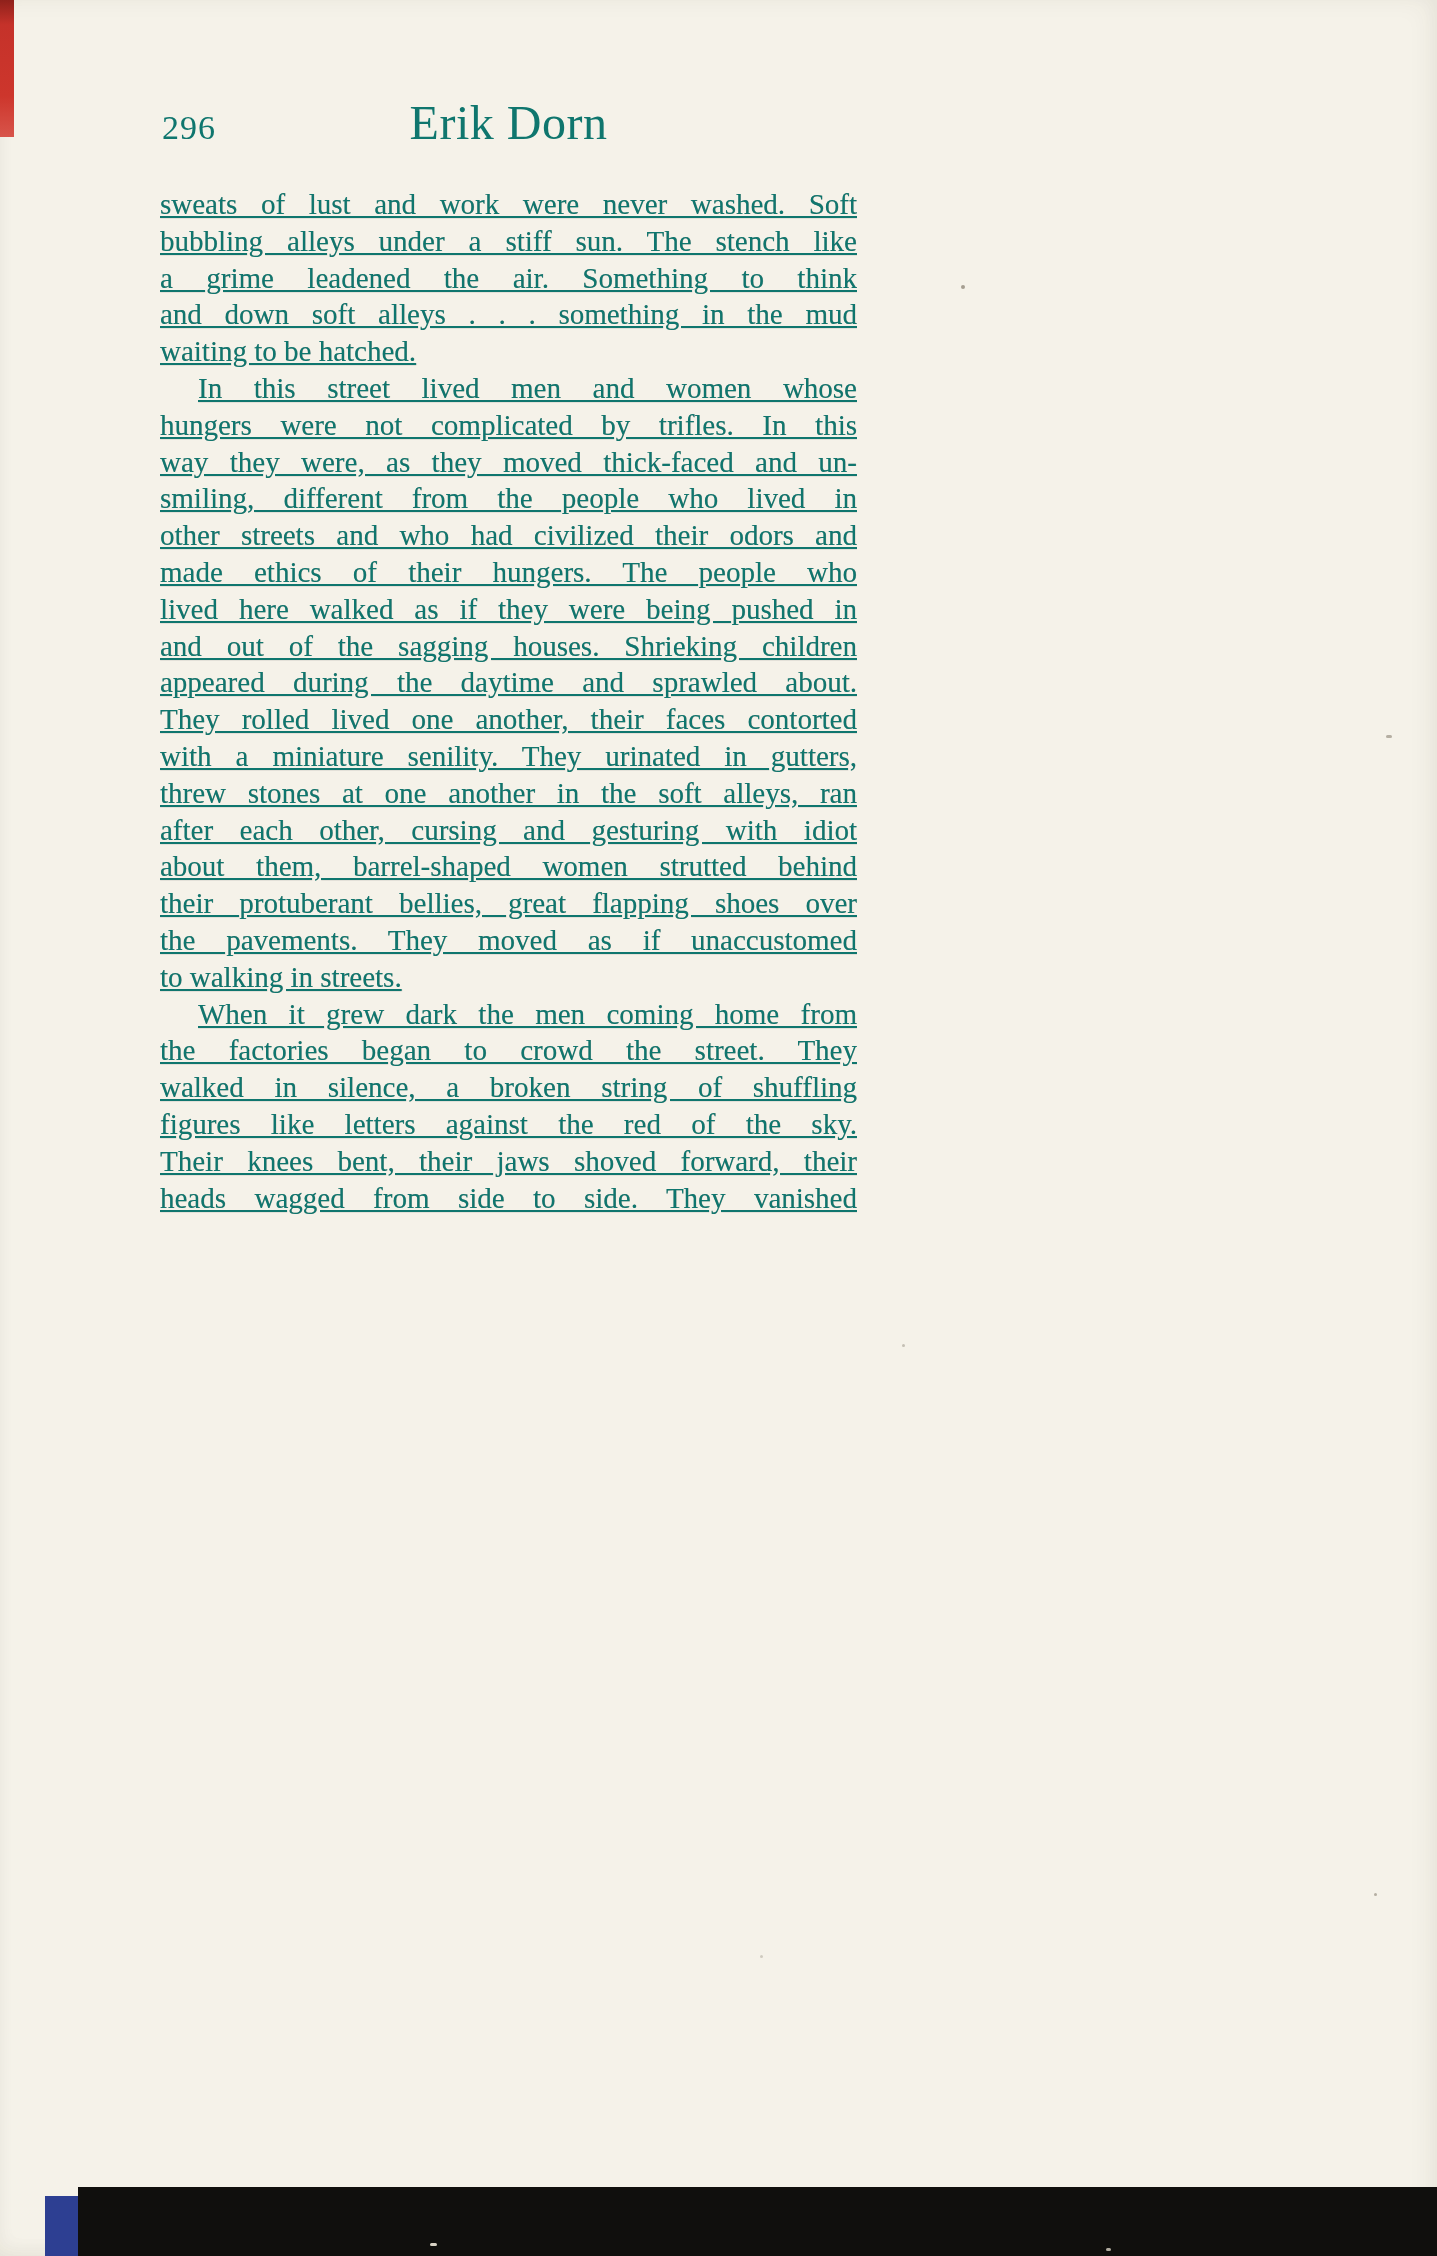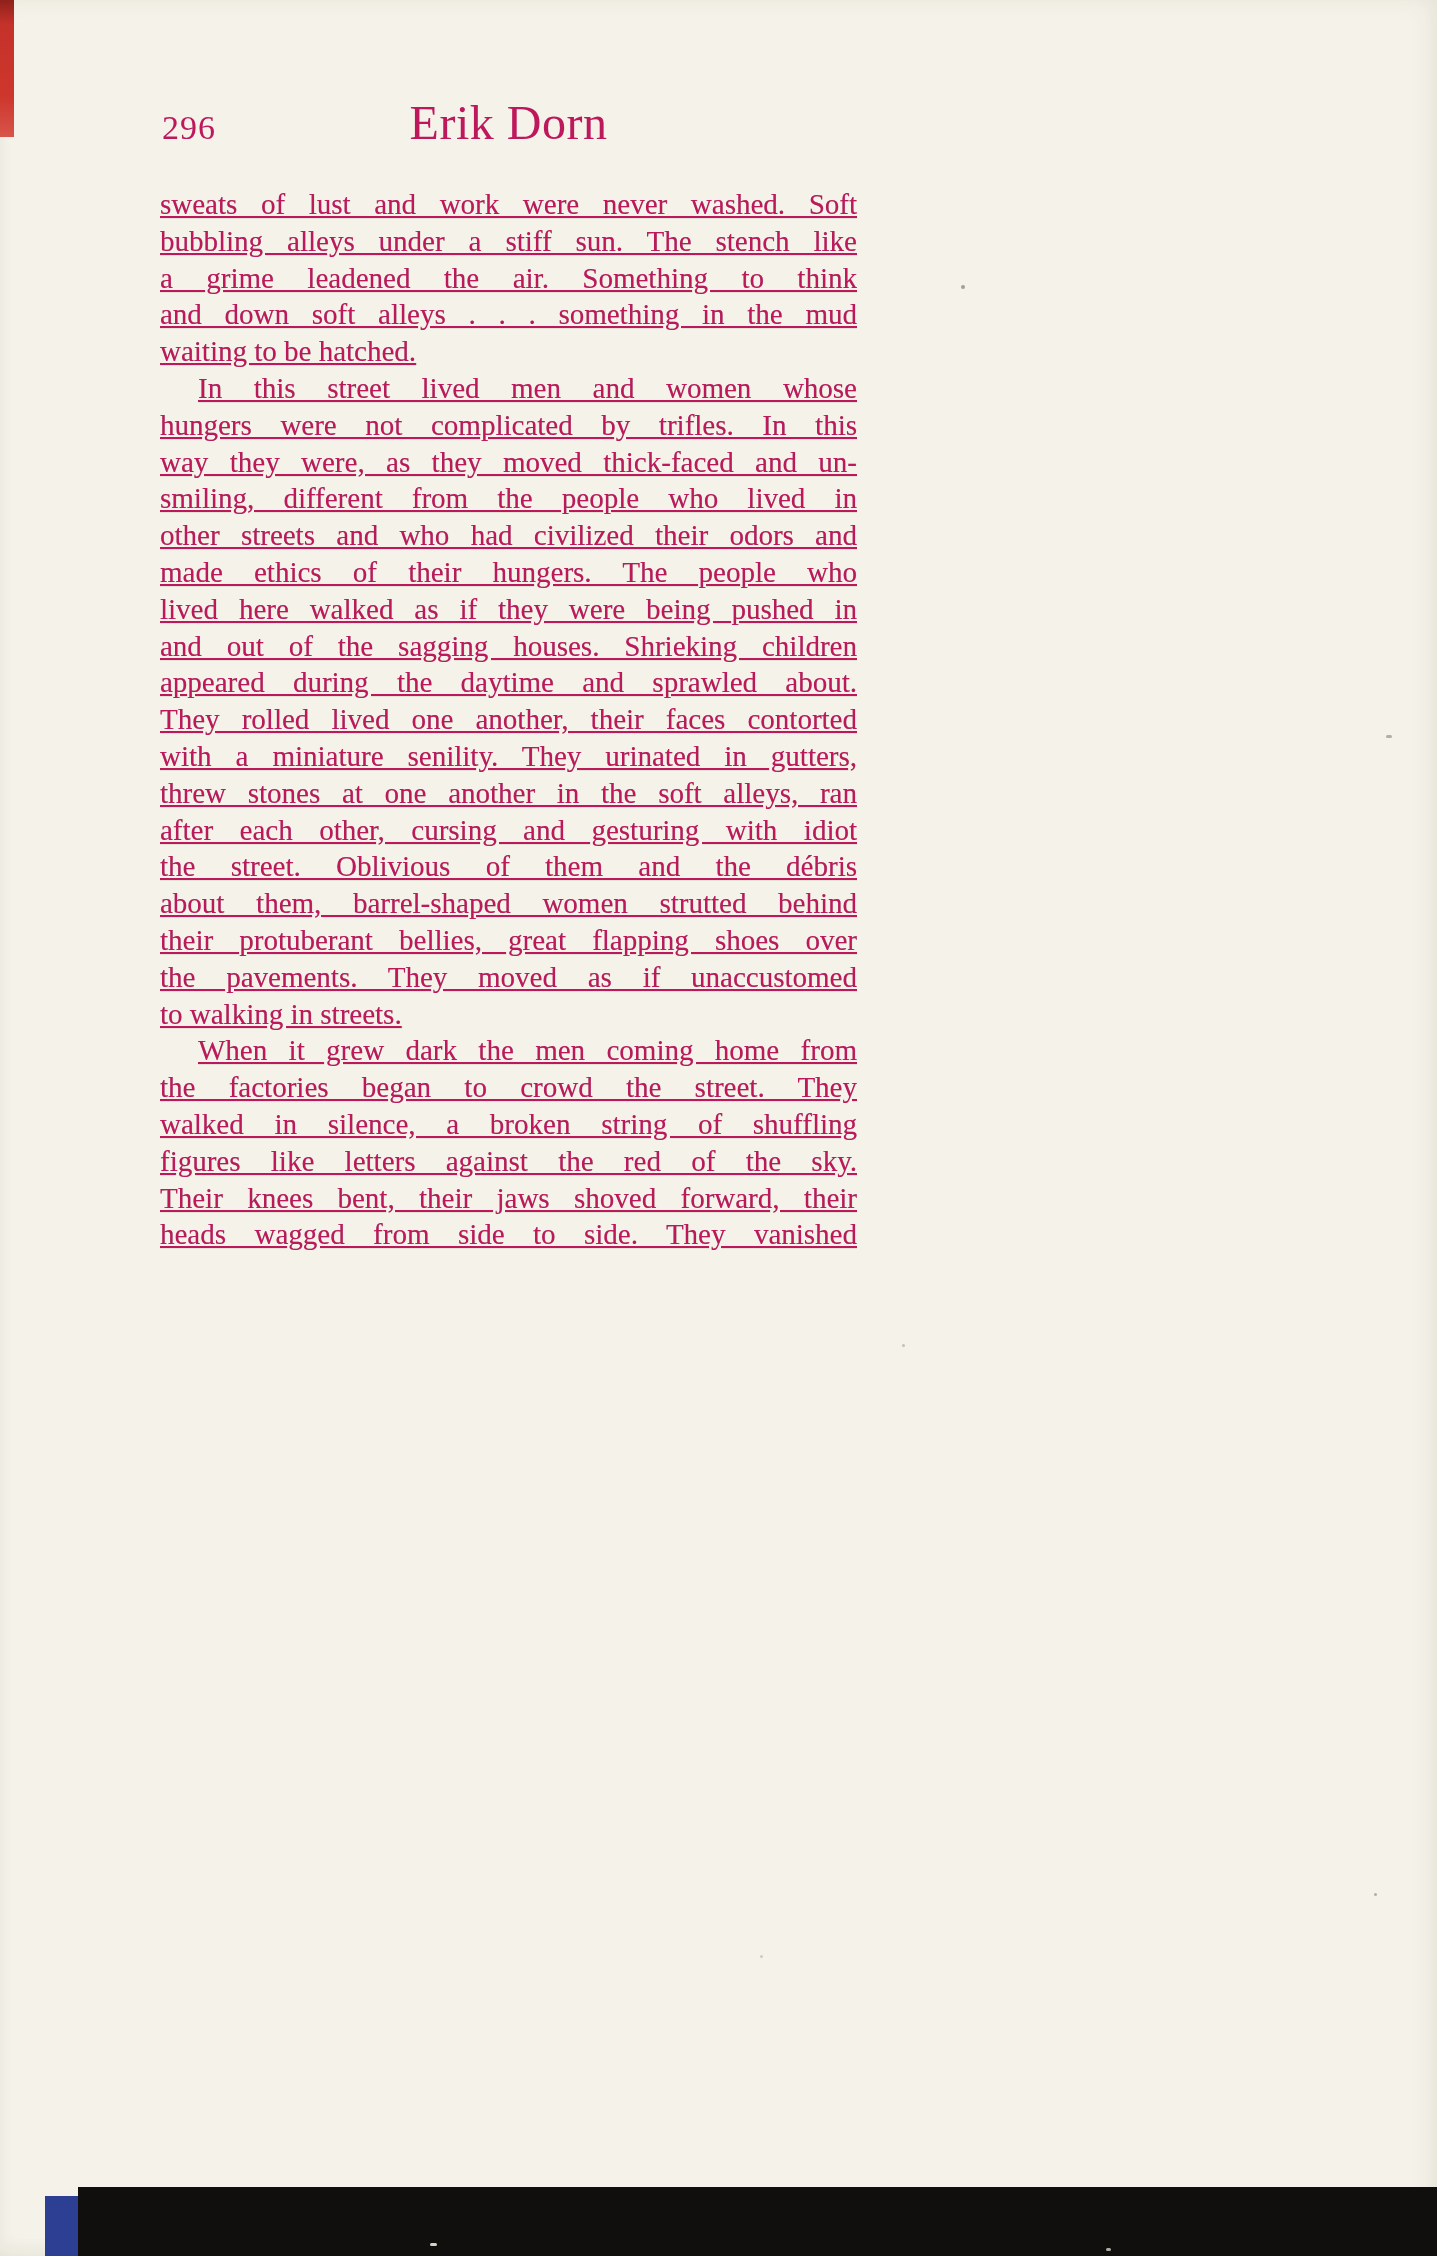--- a/index.html
+++ b/index.html
@@ -3,21 +3,21 @@
 <meta charset="utf-8">
 <style>
   html, body { margin: 0; padding: 0; background: #d8d4cb; }
   .page {
     position: relative;
     width: 1437px;
     height: 2256px;
     background: #f5f2e9;
     overflow: hidden;
     font-family: "Liberation Serif", "DejaVu Serif", serif;
-    color: #be185d;
+    color: #0f766e;
     box-shadow: inset -8px 0 24px rgba(60,50,35,0.05), inset 0 -6px 18px rgba(60,50,35,0.04);
   }
 
   
   .header { position: absolute; left: 160px; top: 92px; width: 697px; height: 58px; }
   .page-num {
     position: absolute; left: 2px; bottom: 3px;
     font-size: 34px; letter-spacing: 1px;
   }
   .running-title {
@@ -89,21 +89,20 @@
       <div class="line">smiling, different from the people who lived in</div>
       <div class="line">other streets and who had civilized their odors and</div>
       <div class="line">made ethics of their hungers. The people who</div>
       <div class="line">lived here walked as if they were being pushed in</div>
       <div class="line">and out of the sagging houses. Shrieking children</div>
       <div class="line">appeared during the daytime and sprawled about.</div>
       <div class="line">They rolled lived one another, their faces contorted</div>
       <div class="line">with a miniature senility. They urinated in gutters,</div>
       <div class="line">threw stones at one another in the soft alleys, ran</div>
       <div class="line">after each other, cursing and gesturing with idiot</div>
-      <div class="line">the street. Oblivious of them and the débris</div>
       <div class="line">about them, barrel-shaped women strutted behind</div>
       <div class="line">their protuberant bellies, great flapping shoes over</div>
       <div class="line">the pavements. They moved as if unaccustomed</div>
       <div class="line end">to walking in streets.</div>
       <div class="line indent">When it grew dark the men coming home from</div>
       <div class="line">the factories began to crowd the street. They</div>
       <div class="line">walked in silence, a broken string of shuffling</div>
       <div class="line">figures like letters against the red of the sky.</div>
       <div class="line">Their knees bent, their jaws shoved forward, their</div>
       <div class="line">heads wagged from side to side. They vanished</div>

